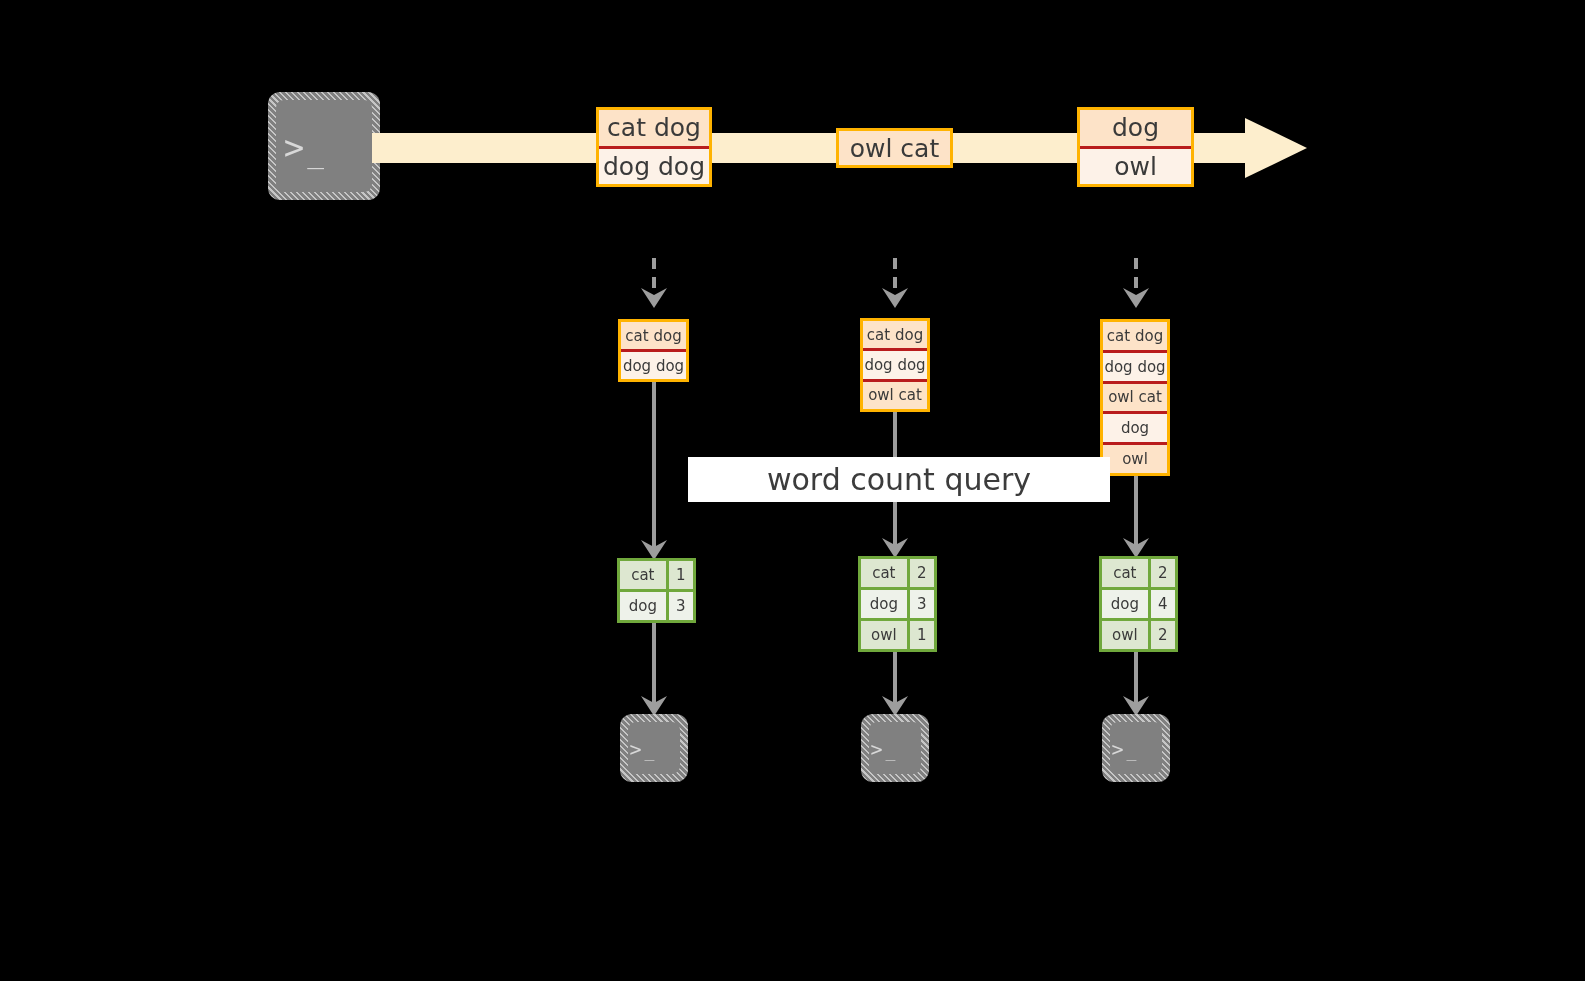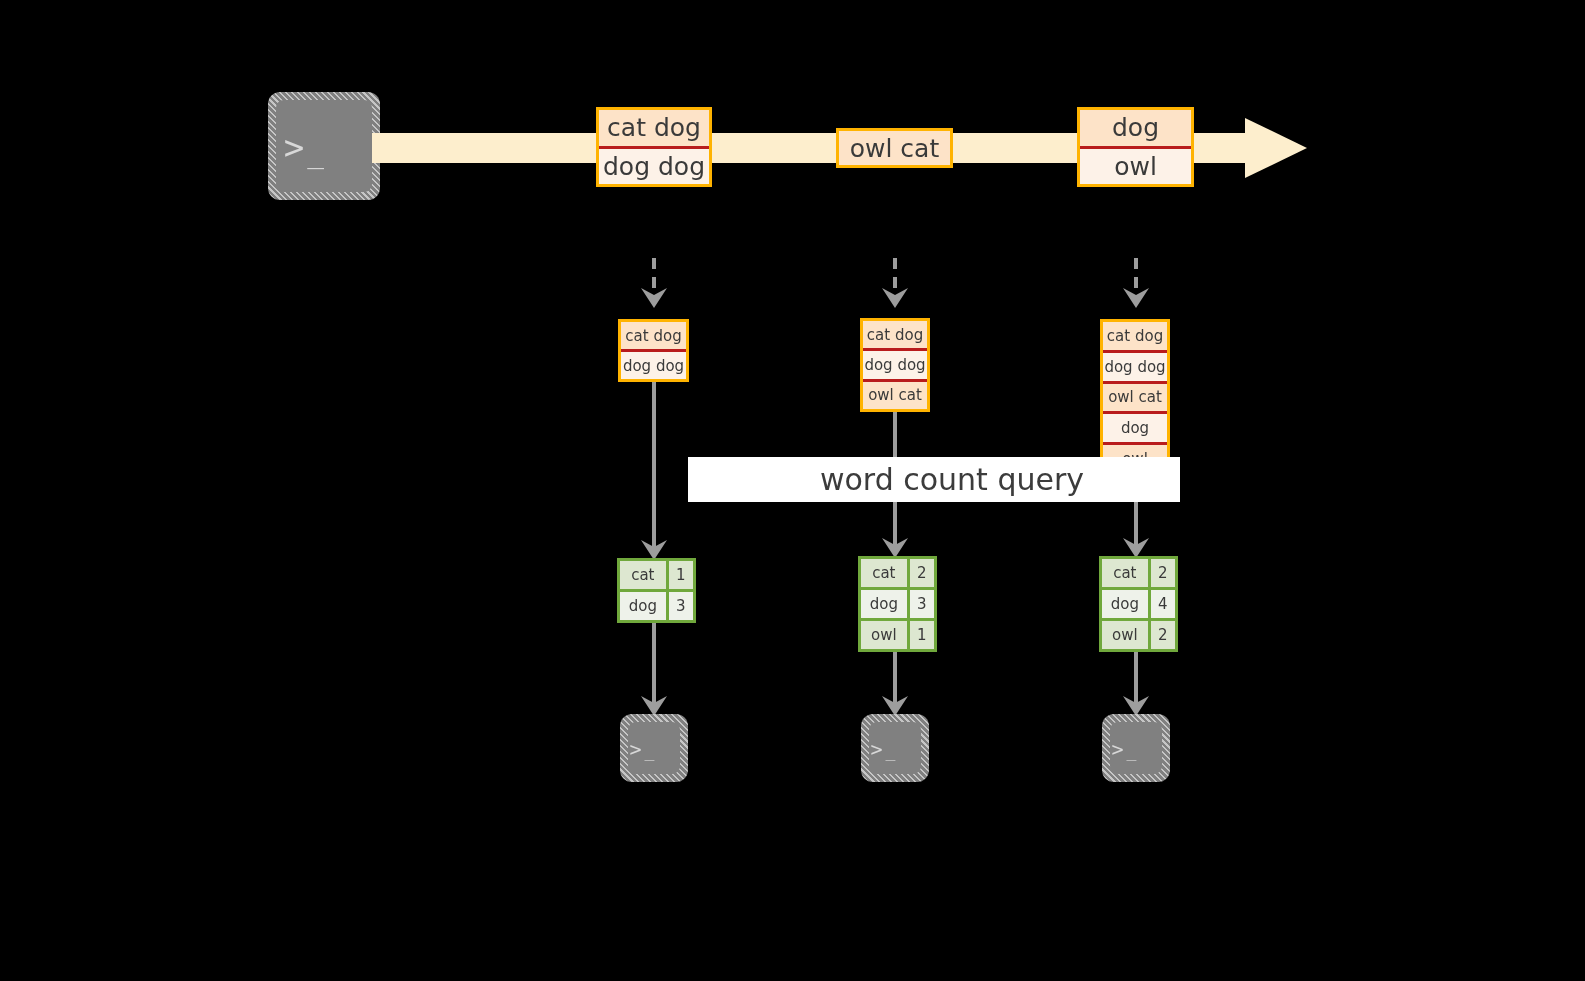--- a/index.html
+++ b/index.html
@@ -313,15 +313,15 @@
   </svg>
 
   <div class="terminal small" style="left:1102px; top:714px; width:68px; height:68px;">
     <div class="inner"></div>
     <div class="prompt">
       <span>&gt;</span>
         <span class="und">_</span>
     </div>
   </div>
 
-  <div class="query-label" style="left:688px; top:457px; width:456px; height:45px;padding-left:36px;">word count query</div>
+  <div class="query-label" style="left:688px; top:457px; width:422px; height:45px;">word count query</div>
 
 </div>
 
 </body></html>

